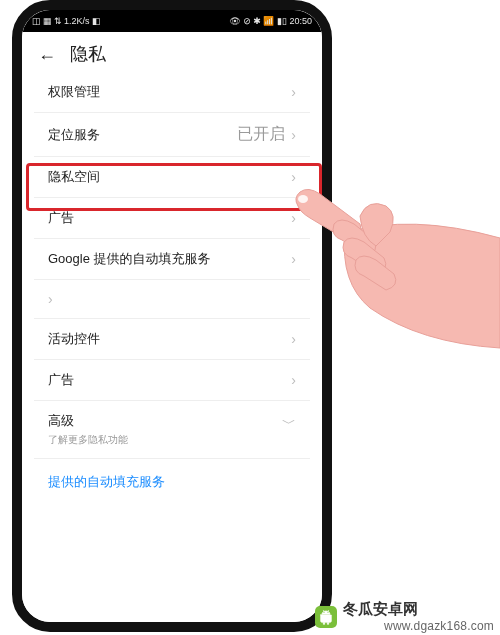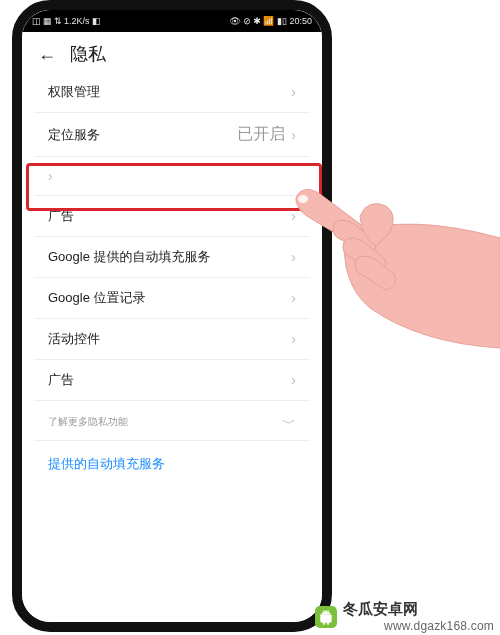--- a/index.html
+++ b/index.html
@@ -140,49 +140,50 @@
         <span class="chevron">›</span>
       </div>
 
       <div class="row">
         <span class="label">定位服务</span>
         <span class="value">已开启</span>
         <span class="chevron">›</span>
       </div>
 
       <div class="row" id="row-private-space">
+        <span class="label">隐私空间</span>
         <span class="chevron">›</span>
       </div>
 
       <div class="row">
         <span class="label">广告</span>
         <span class="chevron">›</span>
       </div>
 
       <div class="row">
         <span class="label">Google 提供的自动填充服务</span>
         <span class="chevron">›</span>
       </div>
 
       <div class="row">
-        <span class="label">Google 位置记录</span>
         <span class="chevron">›</span>
       </div>
 
       <div class="row">
         <span class="label">活动控件</span>
         <span class="chevron">›</span>
       </div>
 
       <div class="row">
         <span class="label">广告</span>
         <span class="chevron">›</span>
       </div>
 
       <div class="row stacked">
+        <div class="label">高级</div>
         <div class="sub">了解更多隐私功能</div>
         <span class="chevron">﹀</span>
       </div>
 
       <div class="row link no-border">
         <span class="label">提供的自动填充服务</span>
       </div>
 
     </div>
   </div>

